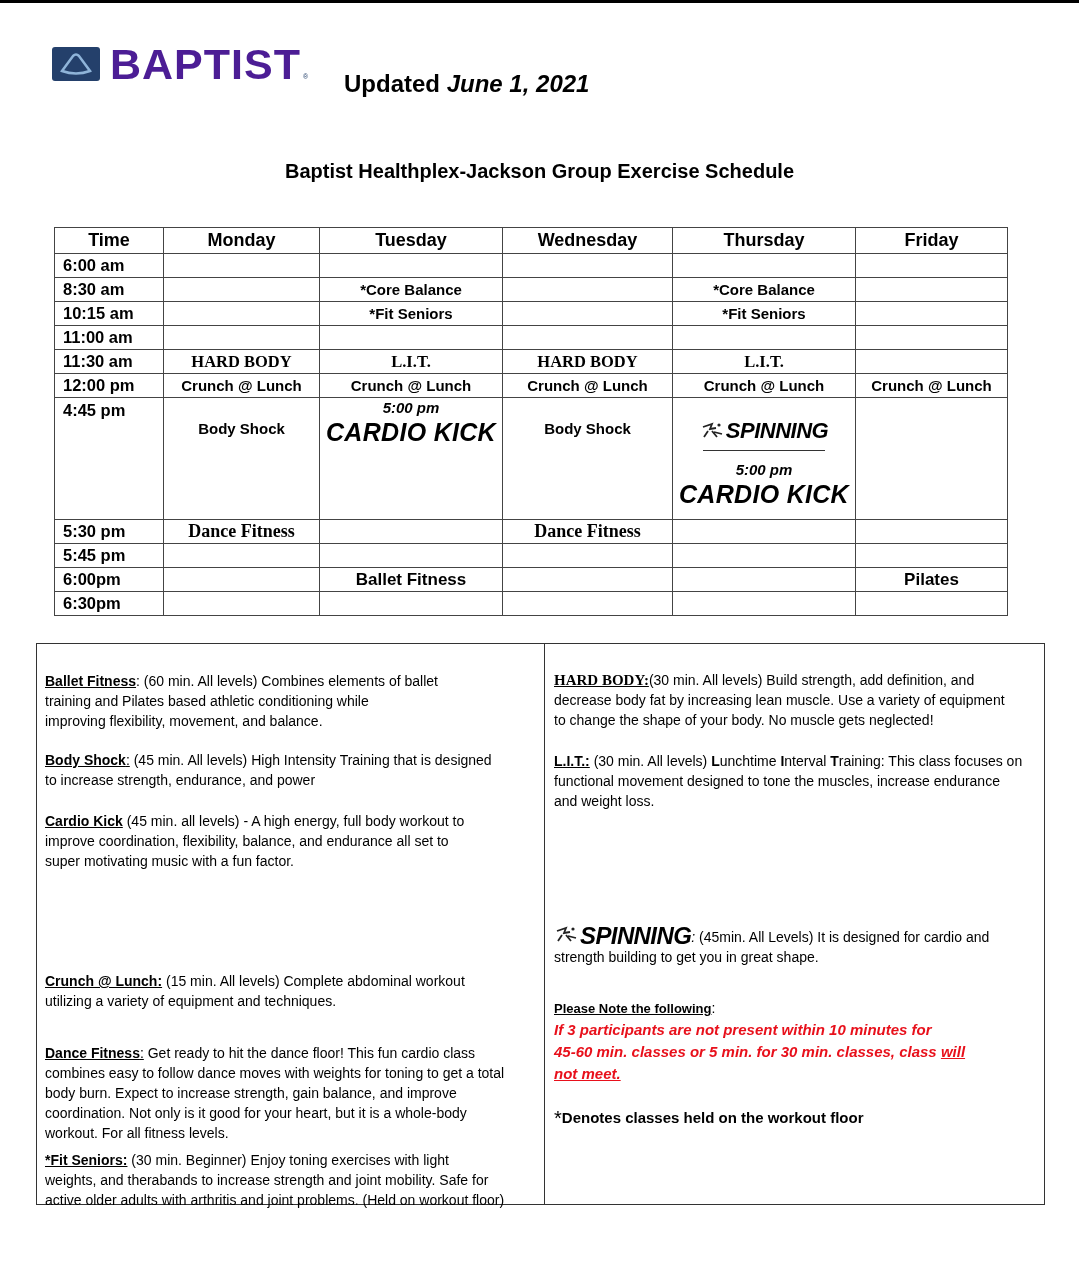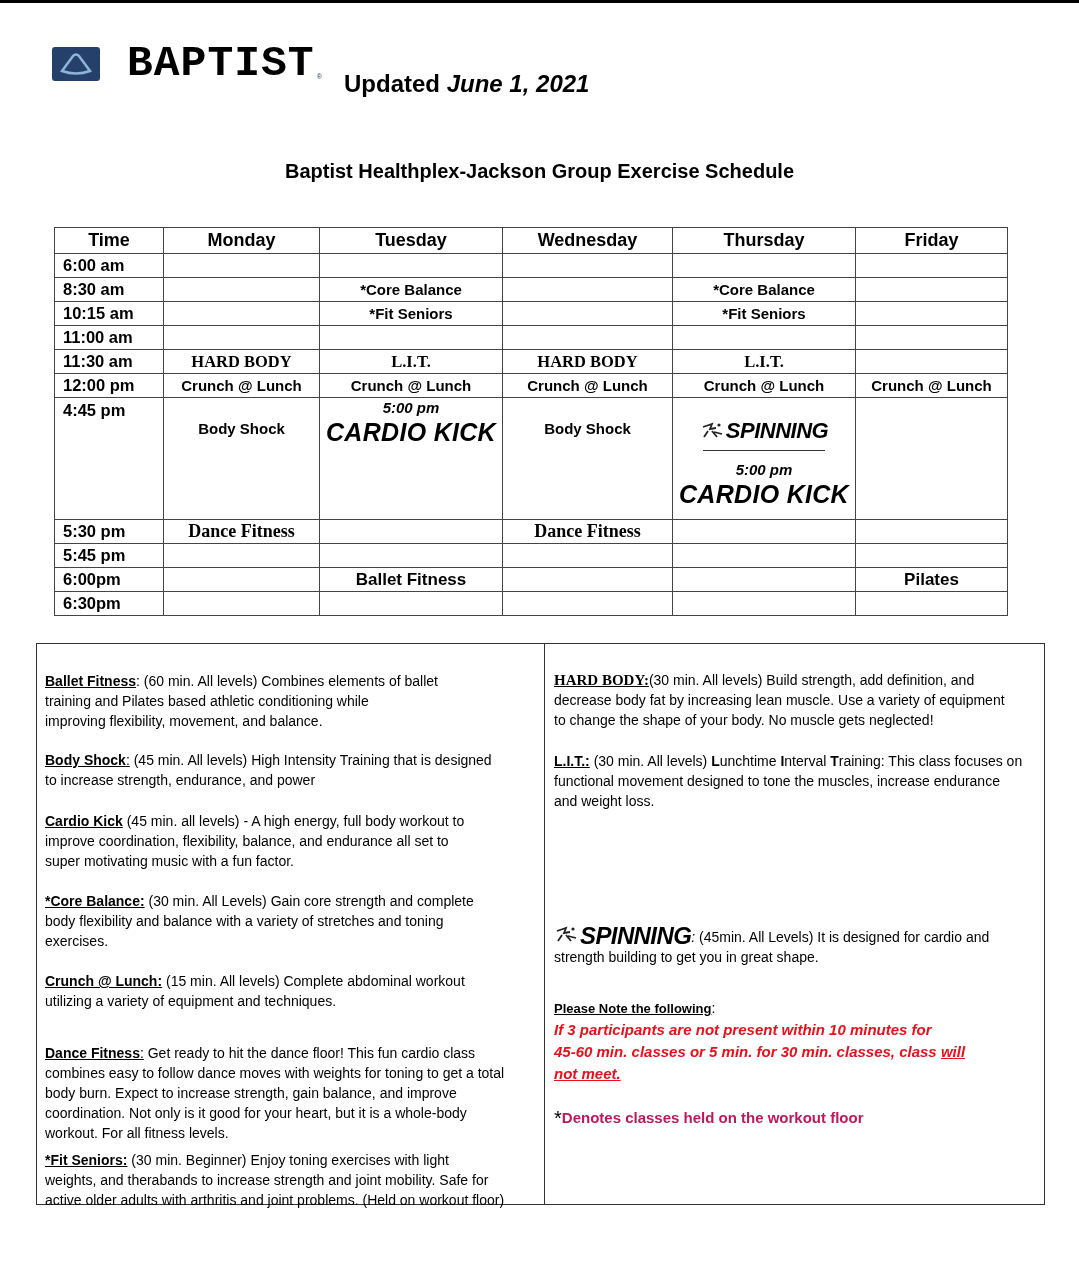--- a/index.html
+++ b/index.html
@@ -2,21 +2,21 @@
 <html><head>
 <meta charset="utf-8">
 <style>
   html, body { margin: 0; padding: 0; background: #ffffff; }
   body { width: 1079px; height: 1270px; position: relative; overflow: hidden;
          font-family: "Liberation Sans", sans-serif; color: #000; }
   .topbar { position: absolute; left: 0; top: 0; width: 1079px; height: 3px; background: #000; }
 
   .logo { position: absolute; left: 52px; top: 44px; height: 40px; display: flex; align-items: center; }
   .logo-mark { width: 48px; height: 34px; background: #24406b; border-radius: 3px; display: flex; align-items: center; justify-content: center; }
-  .logo-word { font-family: Liberation Mono, monospace; font-size: 43px; font-weight: bold; color: #000000; margin-left: 27px; letter-spacing: 1px; line-height: 40px; }
+  .logo-word { font-family: Liberation Sans, sans-serif; font-size: 43px; font-weight: bold; color: #4c1d95; margin-left: 10px; letter-spacing: 1px; line-height: 40px; }
   .logo-reg { font-size: 7px; color: #24406b; margin-left: 2px; align-self: flex-end; margin-bottom: 4px; }
 
   .updated { position: absolute; left: 344px; top: 70px; font-size: 24px; font-weight: bold; }
   .updated .date { font-style: italic; }
 
   .doc-title { position: absolute; left: 0; width: 1079px; top: 160px; text-align: center; font-size: 20px; font-weight: bold; }
 
   table.sched { position: absolute; left: 54px; top: 227px; border-collapse: collapse; }
   table.sched td, table.sched th { border: 1.5px solid #444; padding: 0; height: 23px; }
   table.sched th { font-size: 18px; font-weight: bold; height: 25px; }
@@ -40,21 +40,21 @@
   .col { position: relative; height: 100%; }
   .col-left { width: 507px; border-right: 1.5px solid #333; }
   .col-right { width: 498px; }
   .p { position: absolute; left: 8px; font-size: 14px; line-height: 20px; width: 490px; margin-top: 24px; }
   .col-right .p { left: 9px; width: 486px; }
   .term { font-weight: bold; text-decoration: underline; }
   .term-serif { font-family: "Liberation Serif", serif; font-weight: bold; text-decoration: underline; font-size: 15px; }
   .red { color: #e8101b; font-weight: bold; font-style: italic; font-size: 15px; line-height: 22px; }
   .red-u { text-decoration: underline; }
   .note-h { font-weight: bold; text-decoration: underline; font-size: 13px; }
-  .denote { color: #be185d; font-weight: bold; font-size: 15px; }
+  .denote { color: #000000; font-weight: bold; font-size: 15px; }
   .ast { font-size: 20px; color: #000; vertical-align: -2px; }
   .spin-inline { font-style: italic; font-weight: 900; font-size: 24px; letter-spacing: -0.6px; vertical-align: -2px; }
 </style>
 </head>
 <body>
 
 <div class="topbar"></div>
 
 <div class="logo">
   <div class="logo-mark">
@@ -198,23 +198,20 @@
       <span class="term">Ballet Fitness</span><span>:</span><span> (60 min. All levels) Combines elements of ballet</span><br>
       <span>training and Pilates based athletic conditioning while</span><br>
       <span>improving flexibility, movement, and balance.</span>
     </div>
     <div class="p ml" style="top:82px">
       <span class="term">Body Shock</span><span style="text-decoration:underline">:</span><span class="multi"> (45 min. All levels) High Intensity Training that is designed<br>  to increase strength, endurance, and power</span>
     </div>
     <div class="p" style="top:143px">
       <span class="term">Cardio Kick</span><span class="multi"> (45 min. all levels) - A high energy, full body workout to<br>improve coordination, flexibility, balance, and endurance all set to<br>super motivating music with a fun factor.</span>
     </div>
-    <div class="p" style="top:223px">
-      <span class="term">*Core Balance:</span><span class="multi"> (30 min. All Levels) Gain core strength and complete<br>body flexibility and balance with a variety of stretches and toning<br>exercises.</span>
-    </div>
     <div class="p" style="top:303px">
       <span class="term">Crunch @ Lunch:</span><span class="multi"> (15 min. All levels) Complete abdominal workout<br>utilizing a variety of equipment and techniques.</span>
     </div>
     <div class="p" style="top:375px">
       <span class="term">Dance Fitness</span><span style="text-decoration:underline">:</span><span class="multi"> Get ready to hit the dance floor! This fun cardio class<br>combines easy to follow dance moves with weights for toning to get a total<br>body burn. Expect to increase strength, gain balance, and improve<br> coordination. Not only is it good for your heart, but it is a whole-body<br>workout. For all fitness levels.</span>
     </div>
     <div class="p" style="top:482px">
       <span class="term">*Fit Seniors:</span><span class="multi"> (30 min. Beginner) Enjoy toning exercises with light<br>weights, and therabands to increase strength and joint mobility. Safe for<br>active older adults with arthritis and joint problems. (Held on workout floor)</span>
     </div>
   </div>

